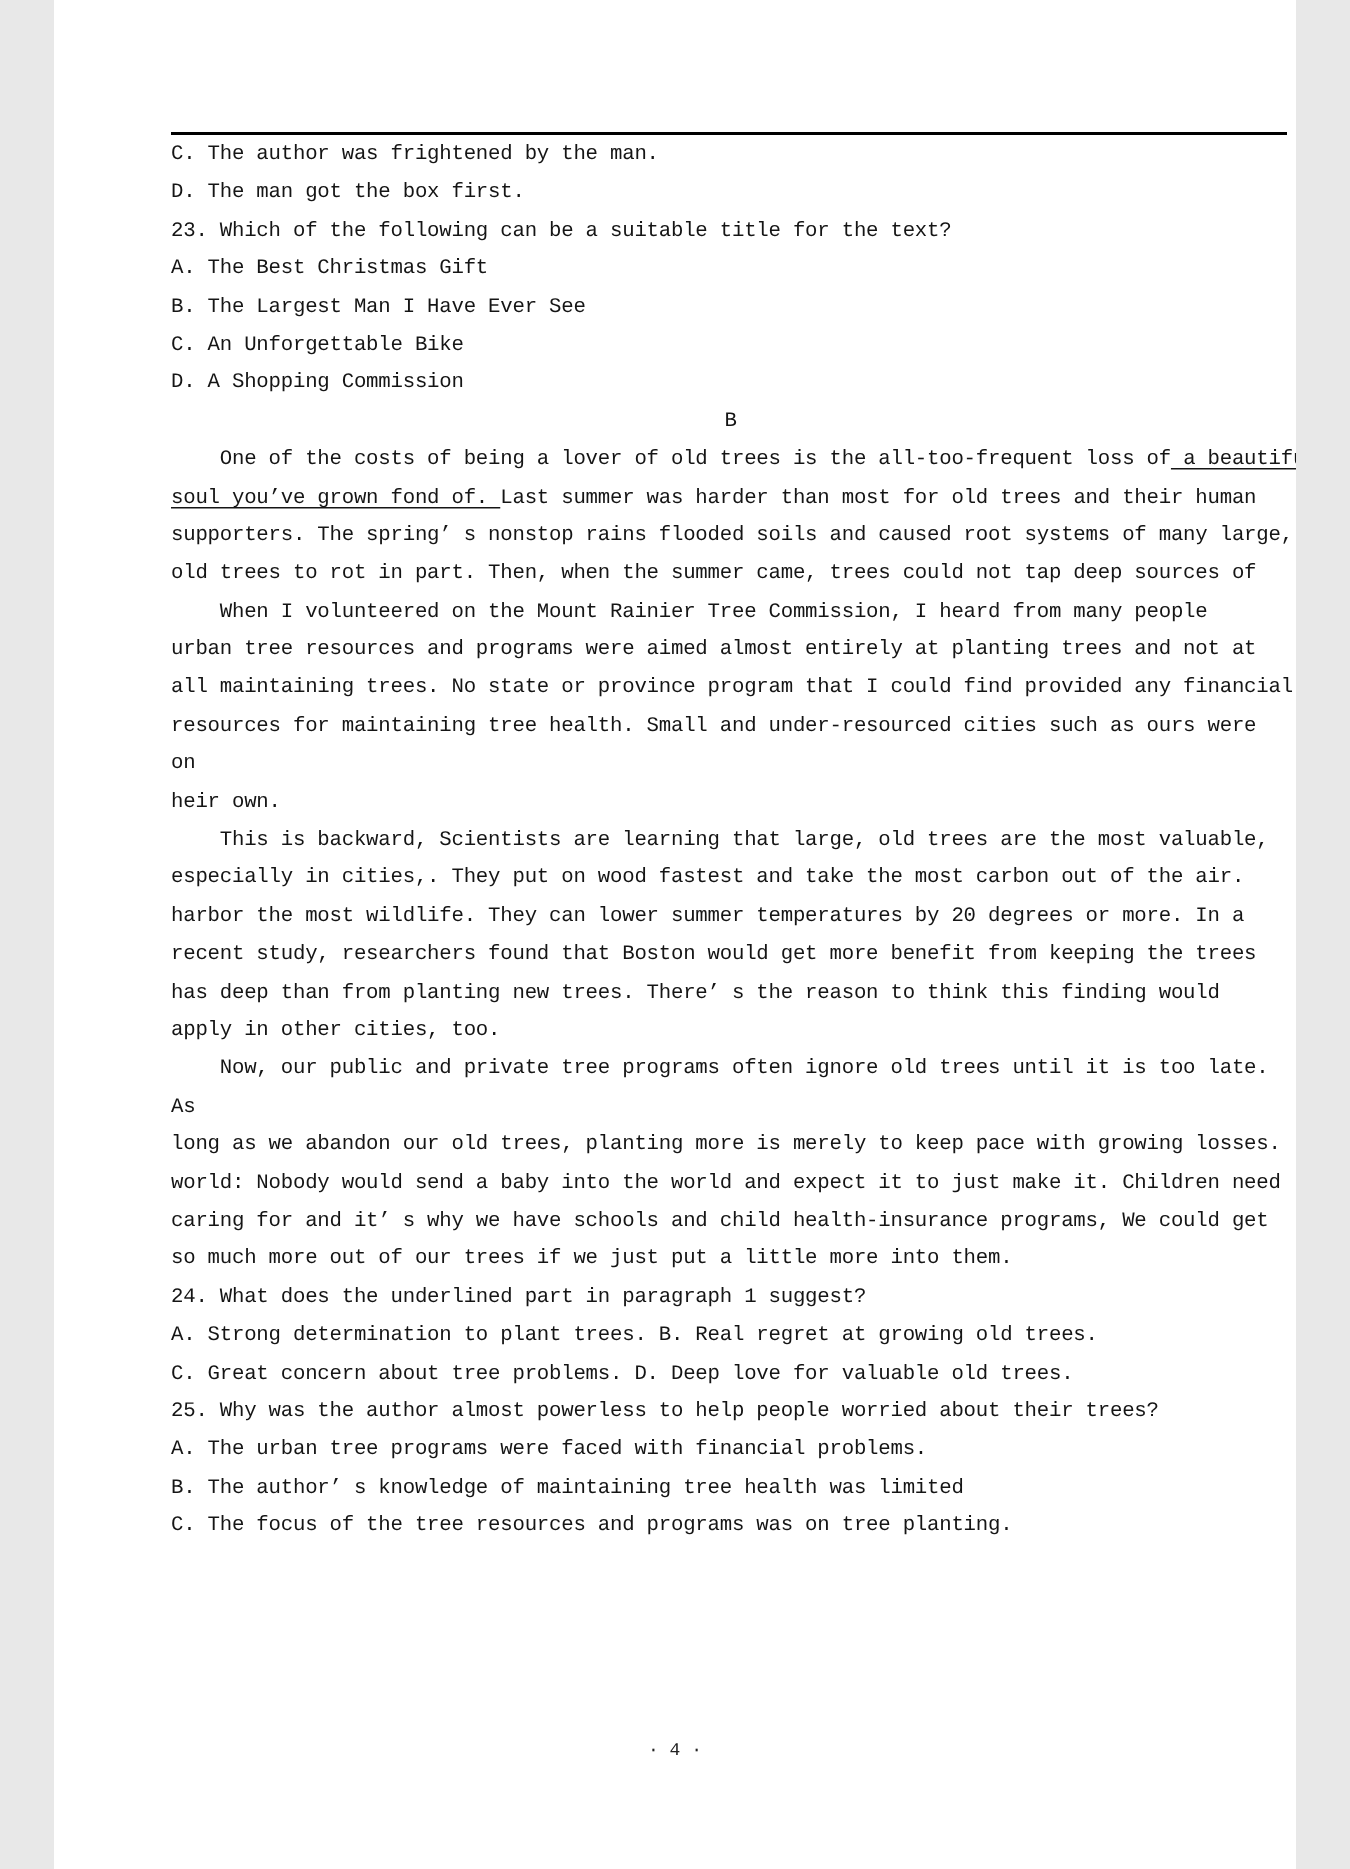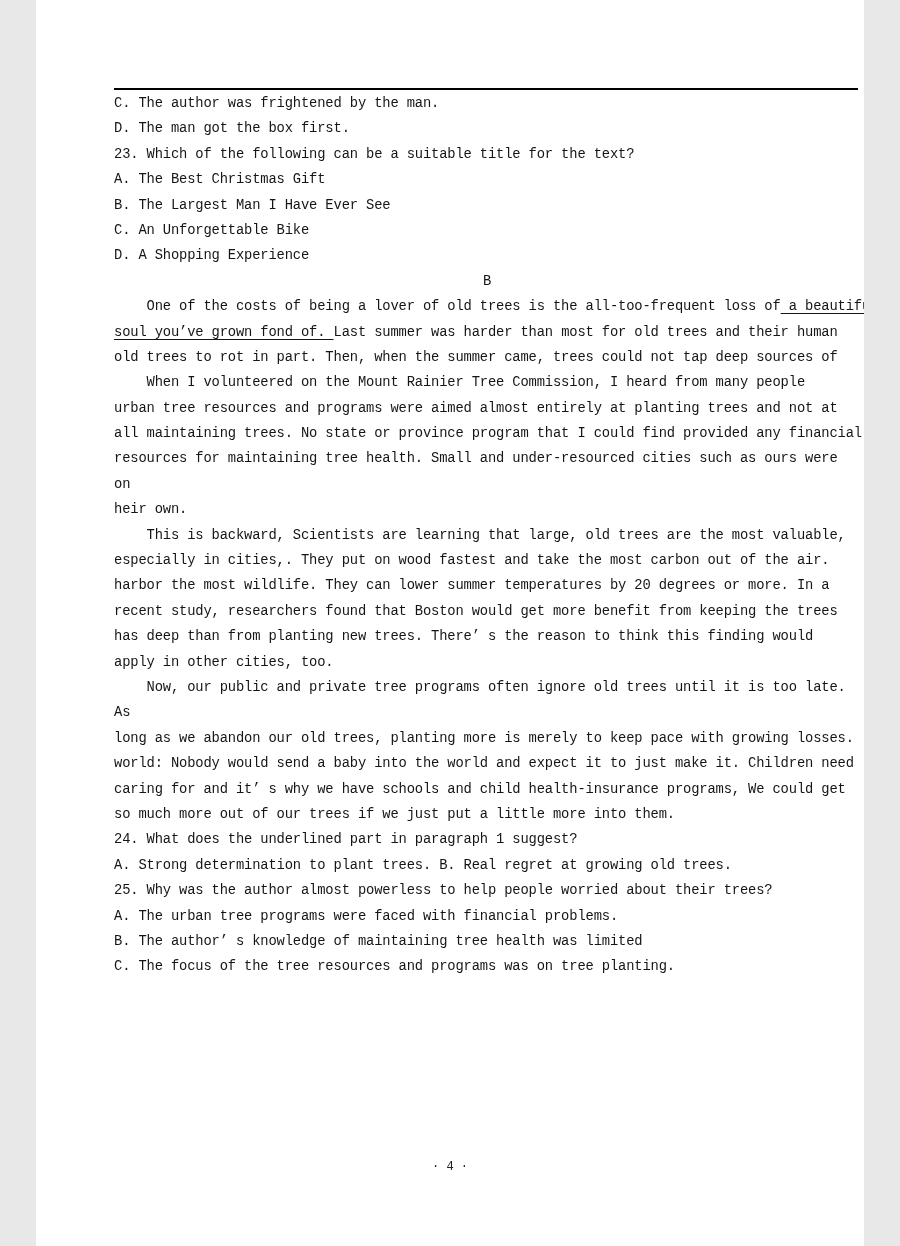--- a/index.html
+++ b/index.html
@@ -52,24 +52,25 @@
 
 <div class="page">
   <div class="top-rule"></div>
   <div class="content">
       <div class="line">C. The author was frightened by the man.</div>
       <div class="line">D. The man got the box first.</div>
       <div class="line">23. Which of the following can be a suitable title for the text?</div>
       <div class="line">A. The Best Christmas Gift</div>
       <div class="line">B. The Largest Man I Have Ever See</div>
       <div class="line">C. An Unforgettable Bike</div>
-      <div class="line">D. A Shopping Experience</div>
+      <div class="line">D. A Shopping Commission</div>
       <div class="line center">B</div>
       <div class="line"><span>    One of the costs of being a lover of old trees is the all-too-frequent loss of</span><span class="u"> a beautiful</span></div>
       <div class="line"><span class="u">soul you’ve grown fond of. </span><span>Last summer was harder than most for old trees and their human</span></div>
+      <div class="line">supporters. The spring’ s nonstop rains flooded soils and caused root systems of many large,</div>
       <div class="line">old trees to rot in part. Then, when the summer came, trees could not tap deep sources of</div>
       <div class="line">    When I volunteered on the Mount Rainier Tree Commission, I heard from many people</div>
       <div class="line">urban tree resources and programs were aimed almost entirely at planting trees and not at</div>
       <div class="line">all maintaining trees. No state or province program that I could find provided any financial</div>
       <div class="line">resources for maintaining tree health. Small and under-resourced cities such as ours were</div>
       <div class="line">on</div>
       <div class="line">heir own.</div>
       <div class="line">    This is backward, Scientists are learning that large, old trees are the most valuable,</div>
       <div class="line">especially in cities,. They put on wood fastest and take the most carbon out of the air.</div>
       <div class="line">harbor the most wildlife. They can lower summer temperatures by 20 degrees or more. In a</div>
@@ -77,19 +78,20 @@
       <div class="line">has deep than from planting new trees. There’ s the reason to think this finding would</div>
       <div class="line">apply in other cities, too.</div>
       <div class="line">    Now, our public and private tree programs often ignore old trees until it is too late.</div>
       <div class="line">As</div>
       <div class="line">long as we abandon our old trees, planting more is merely to keep pace with growing losses.</div>
       <div class="line">world: Nobody would send a baby into the world and expect it to just make it. Children need</div>
       <div class="line">caring for and it’ s why we have schools and child health-insurance programs, We could get</div>
       <div class="line">so much more out of our trees if we just put a little more into them.</div>
       <div class="line">24. What does the underlined part in paragraph 1 suggest?</div>
       <div class="line">A. Strong determination to plant trees. B. Real regret at growing old trees.</div>
+      <div class="line">C. Great concern about tree problems. D. Deep love for valuable old trees.</div>
       <div class="line">25. Why was the author almost powerless to help people worried about their trees?</div>
       <div class="line">A. The urban tree programs were faced with financial problems.</div>
       <div class="line">B. The author’ s knowledge of maintaining tree health was limited</div>
       <div class="line">C. The focus of the tree resources and programs was on tree planting.</div>
     </div>
   <div class="footer">· 4 ·</div>
 </div>
 
 </body></html>

